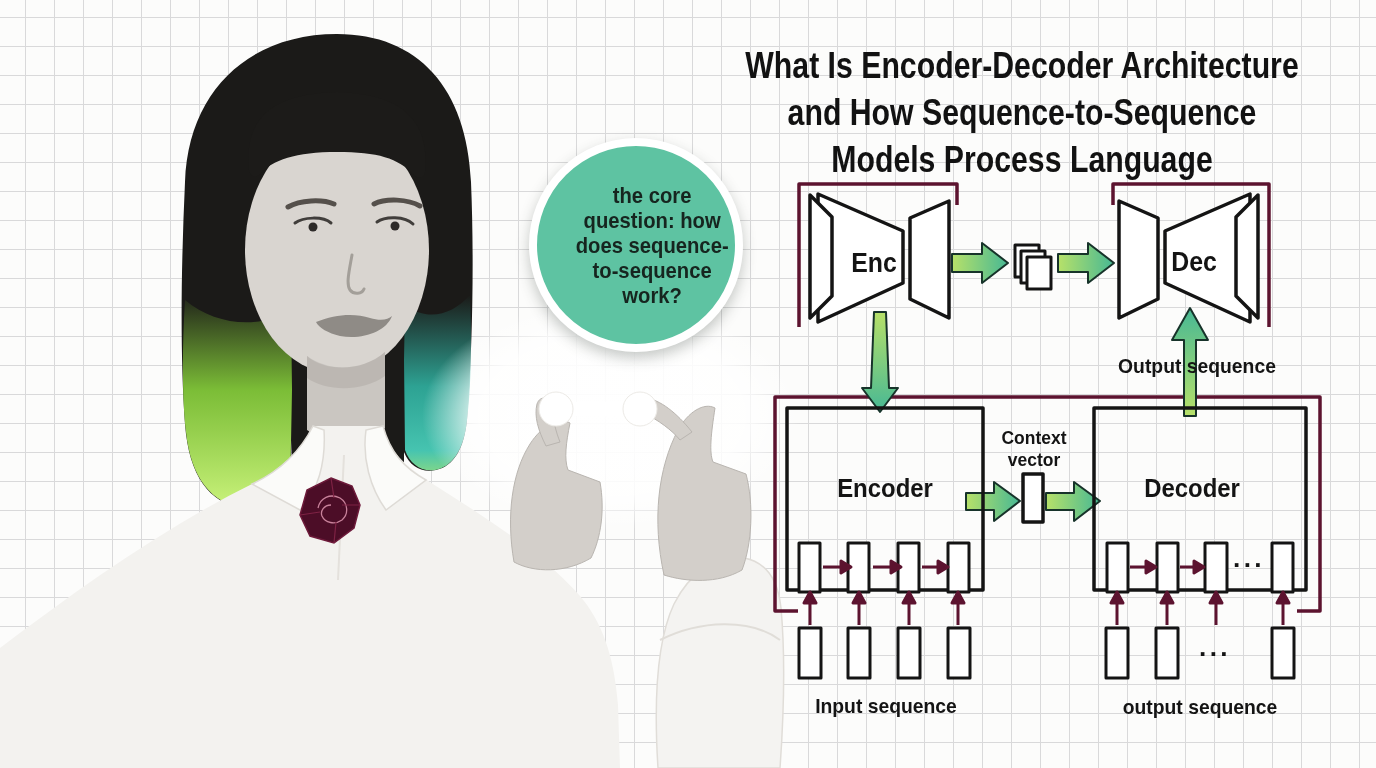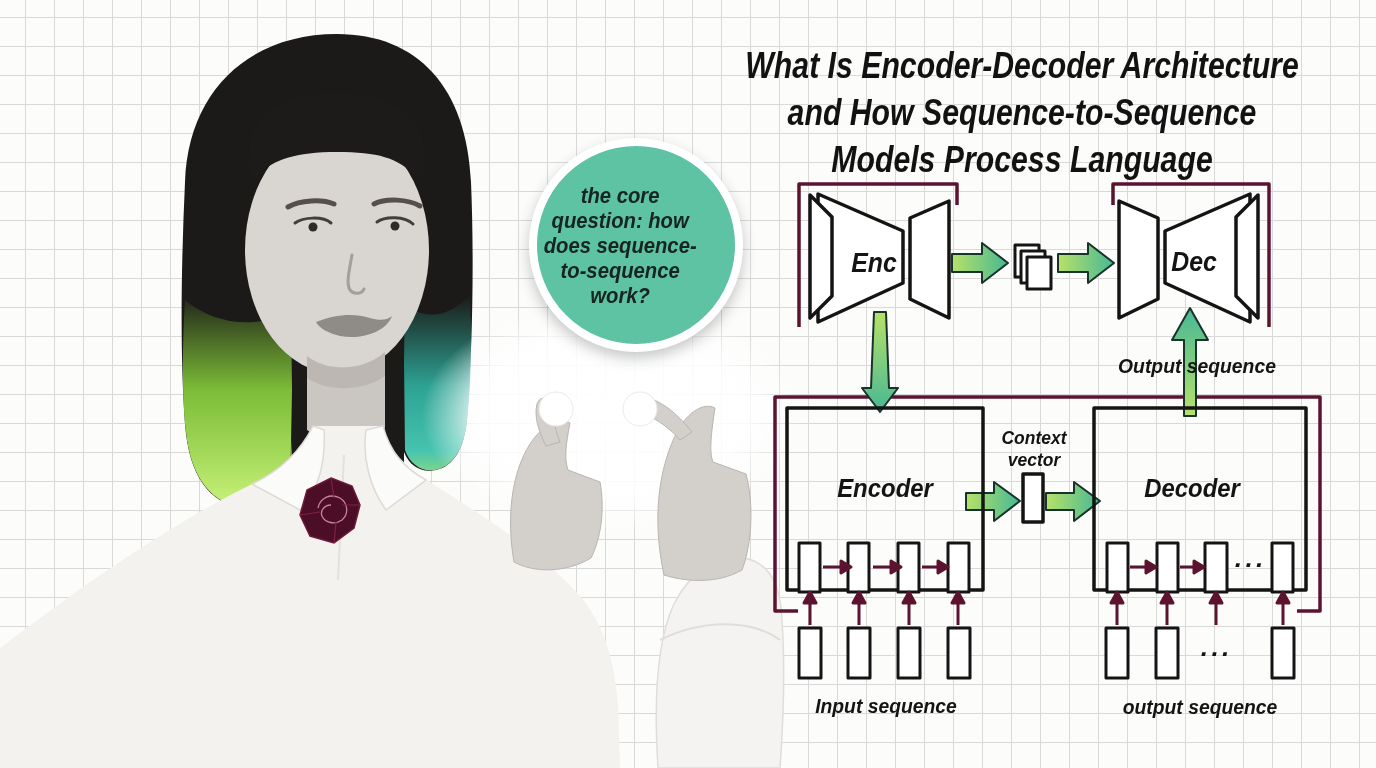--- a/index.html
+++ b/index.html
@@ -5,35 +5,34 @@
   html,body{margin:0;padding:0;background:#e8e8e8;}
   .stage{
     position:relative;width:1376px;height:768px;overflow:hidden;
     font-family:"Liberation Sans",sans-serif;
     background-color:#fcfcfb;
     background-image:
       linear-gradient(to right,#d9d9da 1px,transparent 1px),
       linear-gradient(to bottom,#d9d9da 1px,transparent 1px);
     background-size:29px 29px;
     background-position:-4px -12px;
-    font-style:italic;
   }
   .stage svg{position:absolute;left:0;top:0;}
   .title{
     position:absolute;left:668px;top:42px;width:708px;
     text-align:center;font-weight:bold;font-size:36px;line-height:47px;
     color:#121212;transform:scaleX(.84);transform-origin:50% 0;
     white-space:nowrap;
   }
   .title span{display:block;}
   .sticker{
     position:absolute;left:529px;top:138px;width:198px;height:198px;
     background:#5ec3a2;border:8px solid #ffffff;border-radius:50%;
     box-shadow:0 6px 14px rgba(50,60,55,.28);
-    display:flex;align-items:center;justify-content:flex-start;
+    display:flex;align-items:center;justify-content:flex-end;
   }
   .sticker .txt{
     font-weight:bold;font-size:22px;line-height:25px;color:#16251f;
     text-align:center;white-space:pre-line;transform:scaleX(.92);
   }
   .lbl{
     position:absolute;font-weight:bold;color:#141414;white-space:nowrap;
     text-align:center;transform:translate(-50%,-50%) scaleX(.92);
   }
   .lbl.pre{white-space:pre-line;}

